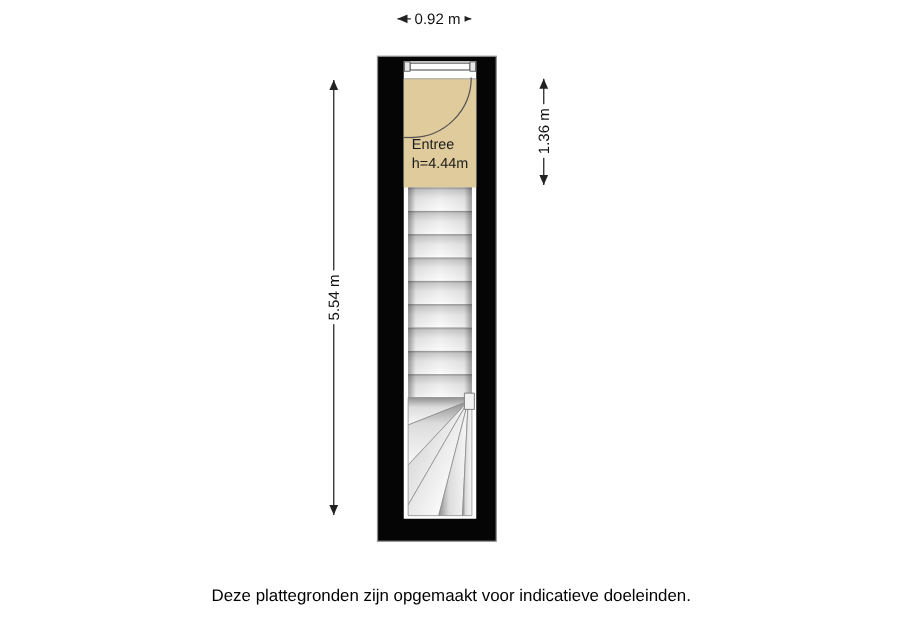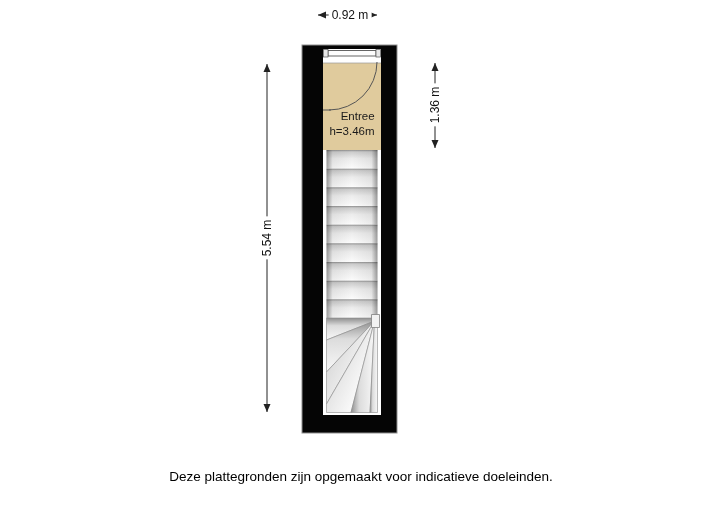--- a/index.html
+++ b/index.html
@@ -18,21 +18,21 @@
     color:#111;
     background:#ffffff;
     padding:0 3px;
     white-space:nowrap;
     line-height:14px;
   }
   .lbl.vert{transform:translate(-50%,-50%) rotate(-90deg);}
   .room-label{
     position:absolute;
     transform:translate(-50%,-50%);
-    text-align:right;
+    text-align:left;
     font-size:11.5px;
     line-height:15px;
     color:#1a1a1a;
     background:transparent;
     padding:0;
     white-space:nowrap;
   }
   .footer{
     position:absolute;
     left:361px;top:469px;
@@ -146,20 +146,20 @@
   </svg>
 
   <div class="lbl" style="left:350px;top:15px;">0.92 m</div>
 
   <div class="lbl vert" style="left:267px;top:238px;">5.54 m</div>
 
   <div class="lbl vert" style="left:435px;top:105px;">1.36 m</div>
 
   <div class="room-label" style="left:352px;top:124px;">
     <div>Entree</div>
-    <div>h=3.46m</div>
+    <div>h=4.44m</div>
   </div>
 
   <div class="footer">
     <div>Deze plattegronden zijn opgemaakt voor indicatieve doeleinden.</div>
   </div>
 
 </div>
 
 </body></html>

